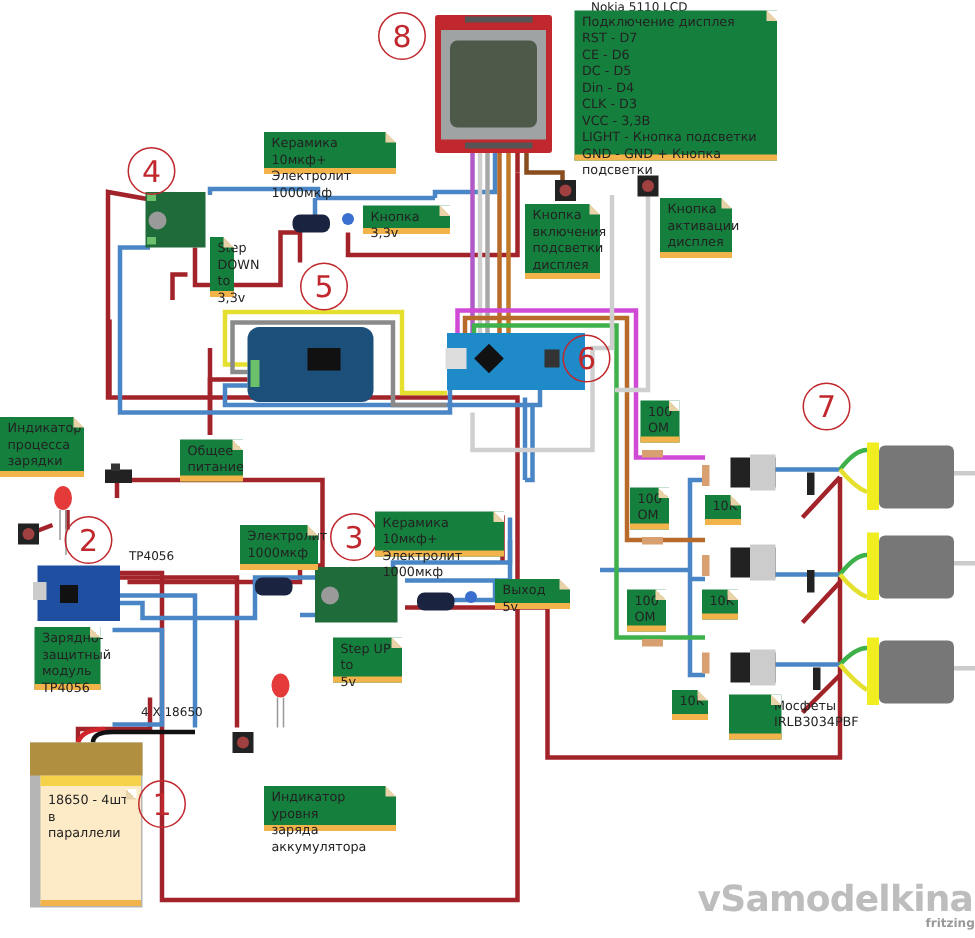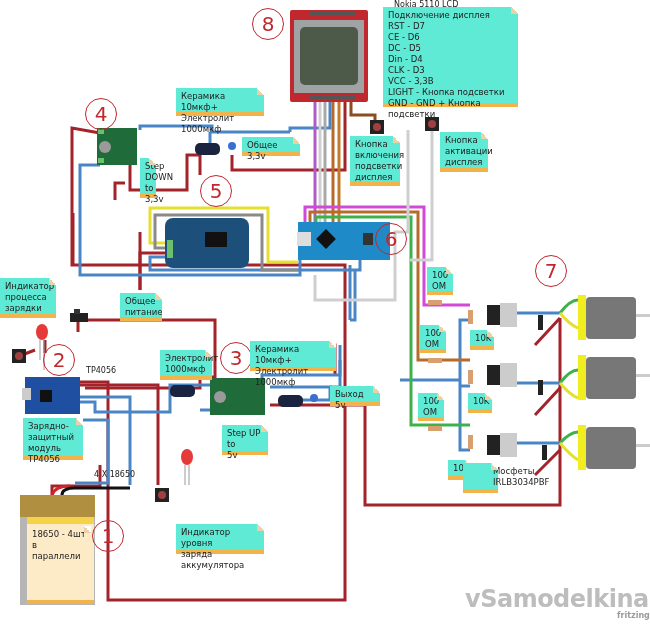--- a/index.html
+++ b/index.html
@@ -1,18 +1,18 @@
 <!DOCTYPE html>
 <html><head>
 <meta charset="utf-8">
 <style>
   html,body{margin:0;padding:0;background:#fff;}
   body{width:650px;height:625px;position:relative;overflow:hidden;font-family:"DejaVu Sans",sans-serif;}
   #canvas{position:absolute;left:0;top:0;width:650px;height:625px;}
-  .note{position:absolute;background:#5eead4;border-bottom:4px solid #f2b34a;font-size:8.5px;line-height:11px;color:#222;padding:3px 5px;box-sizing:border-box;white-space:pre-line;}
+  .note{position:absolute;background:#15803d;border-bottom:4px solid #f2b34a;font-size:8.5px;line-height:11px;color:#222;padding:3px 5px;box-sizing:border-box;white-space:pre-line;}
   .note::after{content:"";position:absolute;right:0;top:0;width:7px;height:7px;background:linear-gradient(225deg,#fff 50%,#e8d3a8 50%);}
   .plain{position:absolute;font-size:8px;color:#222;white-space:pre-line;line-height:10px;}
   .circ{position:absolute;width:30px;height:30px;border:1.5px solid #c0282e;border-radius:50%;color:#c0282e;font-size:20px;line-height:30px;text-align:center;box-sizing:content-box;}
   .wm{position:absolute;left:465px;top:585px;font-size:24px;font-weight:bold;color:#bdbdbd;letter-spacing:-0.5px;}
   .fr{position:absolute;left:617px;top:611px;font-size:8px;color:#9a9a9a;font-weight:bold;}
 </style>
 </head>
 <body>
 
 <svg id="canvas" viewBox="0 0 650 625" xmlns="http://www.w3.org/2000/svg">
@@ -247,37 +247,37 @@
 CE - D6
 DC - D5
 Din - D4
 CLK - D3
 VCC - 3,3В
 LIGHT - Кнопка подсветки
 GND - GND + Кнопка
 подсветки</div>
 <div class="note" style="left:176px;top:88px;width:88px;height:28px;">Керамика 10мкф+
 Электролит 1000мкф</div>
-<div class="note" style="left:242px;top:137px;width:58px;height:19px;">Общее 3,3v</div>
+<div class="note" style="left:242px;top:137px;width:58px;height:19px;">Кнопка 3,3v</div>
 <div class="note" style="left:140px;top:158px;width:16px;height:40px;">Step
 DOWN
 to 3,3v</div>
 <div class="note" style="left:350px;top:136px;width:50px;height:50px;">Кнопка
 включения
 подсветки
 дисплея</div>
 <div class="note" style="left:440px;top:132px;width:48px;height:40px;">Кнопка
 активации
 дисплея</div>
 <div class="note" style="left:0px;top:278px;width:56px;height:40px;">Индикатор
 процесса
 зарядки</div>
 <div class="note" style="left:92px;top:293px;width:42px;height:28px;margin-left:28px;">Общее
 питание</div>
-<div class="note" style="left:23px;top:418px;width:60px;height:42px;">Зарядно-
+<div class="note" style="left:23px;top:418px;width:44px;height:42px;">Зарядно-
 защитный
 модуль TP4056</div>
 <div class="note" style="left:160px;top:350px;width:52px;height:30px;">Электролит
 1000мкф</div>
 <div class="note" style="left:250px;top:341px;width:86px;height:30px;">Керамика 10мкф+
 Электролит 1000мкф</div>
 <div class="note" style="left:330px;top:386px;width:50px;height:20px;">Выход 5v</div>
 <div class="note" style="left:222px;top:425px;width:46px;height:30px;">Step UP to
 5v</div>
 <div class="note" style="left:176px;top:496px;width:88px;height:30px;margin-top:28px;">Индикатор уровня
@@ -286,17 +286,17 @@
 в параллели</div>
 <div class="note" style="left:427px;top:267px;width:26px;height:28px;">100
 ОМ</div>
 <div class="note" style="left:420px;top:325px;width:26px;height:28px;">100
 ОМ</div>
 <div class="note" style="left:418px;top:393px;width:26px;height:28px;">100
 ОМ</div>
 <div class="note" style="left:470px;top:330px;width:24px;height:20px;">10K</div>
 <div class="note" style="left:468px;top:393px;width:24px;height:20px;">10K</div>
 <div class="note" style="left:448px;top:460px;width:24px;height:20px;">10K</div>
-<div class="note" style="left:463px;top:463px;width:32px;height:30px;padding-left:30px;">Мосфеты
+<div class="note" style="left:486px;top:463px;width:32px;height:30px;padding-left:30px;">Мосфеты
 IRLB3034PBF</div>
 
 <div class="wm">vSamodelkina.ru</div>
 <div class="fr">fritzing</div>
 
 </body></html>

